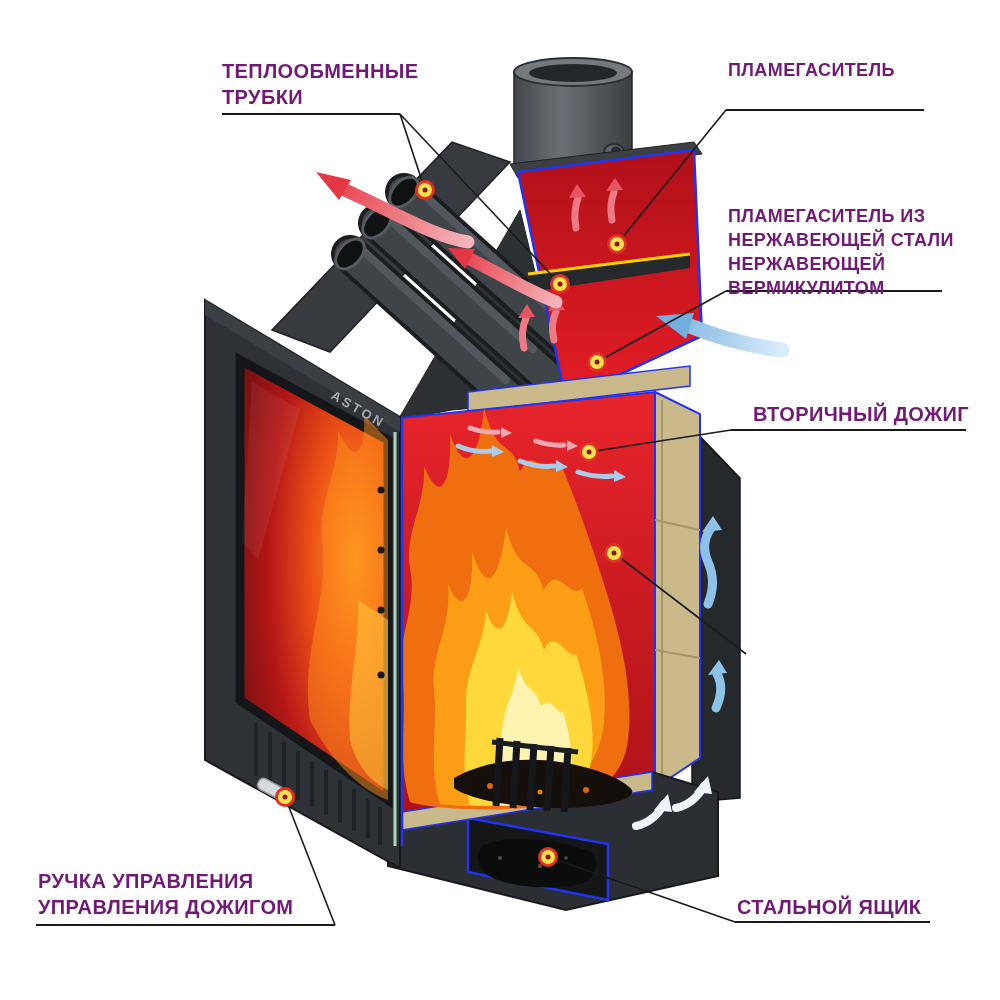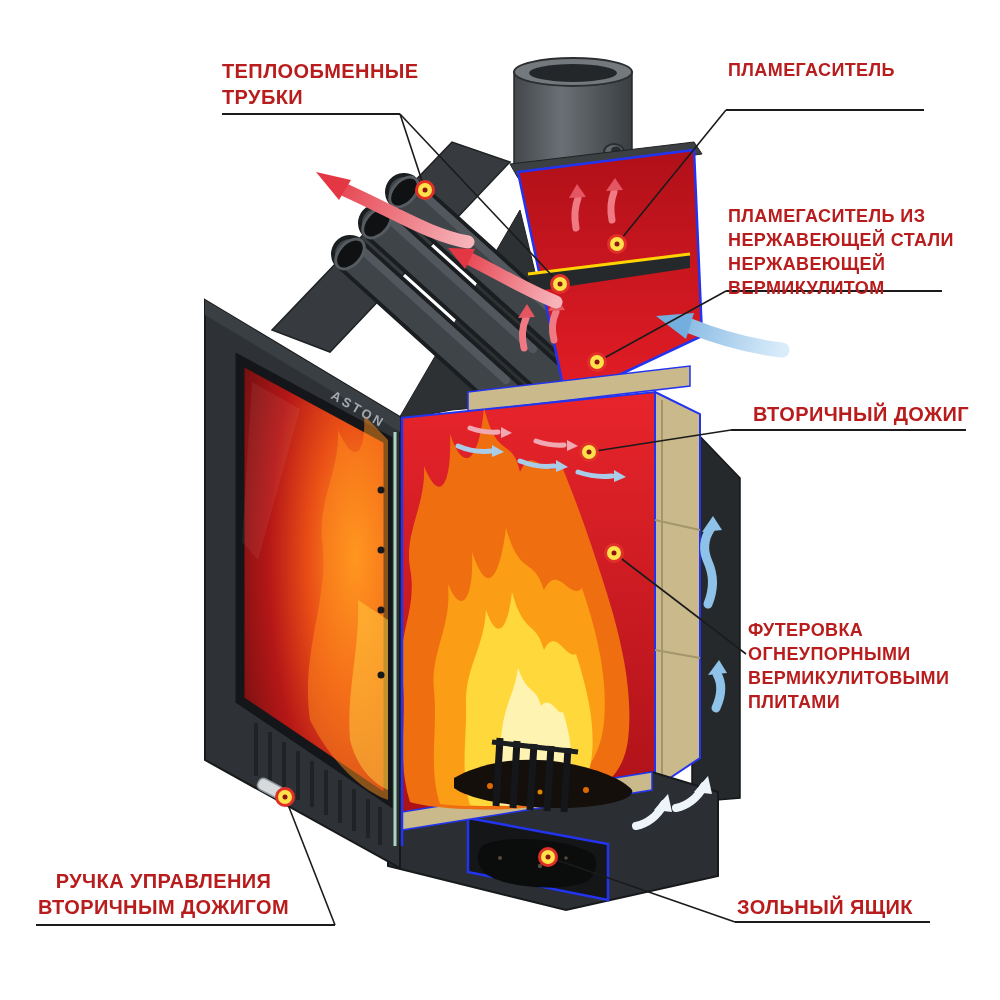--- a/index.html
+++ b/index.html
@@ -2,33 +2,33 @@
 <html><head>
 <meta charset="utf-8">
 <style>
   html,body{margin:0;padding:0;background:#ffffff;}
   .canvas{
     position:relative;width:1000px;height:1000px;background:#ffffff;
     font-family:"Liberation Sans",sans-serif;overflow:hidden;
   }
   .canvas svg{position:absolute;left:0;top:0;}
   .label{
-    position:absolute;font-weight:700;color:#b91c1c;
+    position:absolute;font-weight:700;color:#701a75;
     letter-spacing:.4px;white-space:nowrap;
   }
   .label span{display:block;}
   .lbl-lg{font-size:20px;line-height:26px;}
   .lbl-md{font-size:18px;line-height:24px;}
   .l-tubes{left:222px;top:58px;}
   .l-steel{left:728px;top:58px;}
   .l-verm-arrester{left:728px;top:204px;}
   .l-secondary{left:733px;top:401px;margin-left:20px;}
   .l-lining{left:748px;top:618px;}
   .l-ash{left:737px;top:894px;}
-  .l-handle{left:38px;top:868px;text-align:center;}
+  .l-handle{left:38px;top:868px;}
 </style>
 </head>
 <body>
 
 <div class="canvas">
 
 <svg width="1000" height="1000" viewBox="0 0 1000 1000">
   <defs>
     <linearGradient id="gChimney" x1="0" y1="0" x2="1" y2="0">
       <stop offset="0" stop-color="#43474b"></stop>
@@ -298,27 +298,21 @@
   </div>
   <div class="label lbl-md l-verm-arrester">
     <span>ПЛАМЕГАСИТЕЛЬ ИЗ</span>
     <span>НЕРЖАВЕЮЩЕЙ СТАЛИ</span>
     <span>НЕРЖАВЕЮЩЕЙ</span>
     <span>ВЕРМИКУЛИТОМ</span>
   </div>
   <div class="label lbl-lg l-secondary">
     <span>ВТОРИЧНЫЙ ДОЖИГ</span>
   </div>
-  <div class="label lbl-md l-lining">
-    <span>ФУТЕРОВКА</span>
-    <span>ОГНЕУПОРНЫМИ</span>
-    <span>ВЕРМИКУЛИТОВЫМИ</span>
-    <span>ПЛИТАМИ</span>
-  </div>
   <div class="label lbl-lg l-ash">
-    <span>ЗОЛЬНЫЙ ЯЩИК</span>
+    <span>СТАЛЬНОЙ ЯЩИК</span>
   </div>
   <div class="label lbl-lg l-handle">
     <span>РУЧКА УПРАВЛЕНИЯ</span>
-    <span>ВТОРИЧНЫМ ДОЖИГОМ</span>
+    <span>УПРАВЛЕНИЯ ДОЖИГОМ</span>
   </div>
 
 </div>
 
 </body></html>

